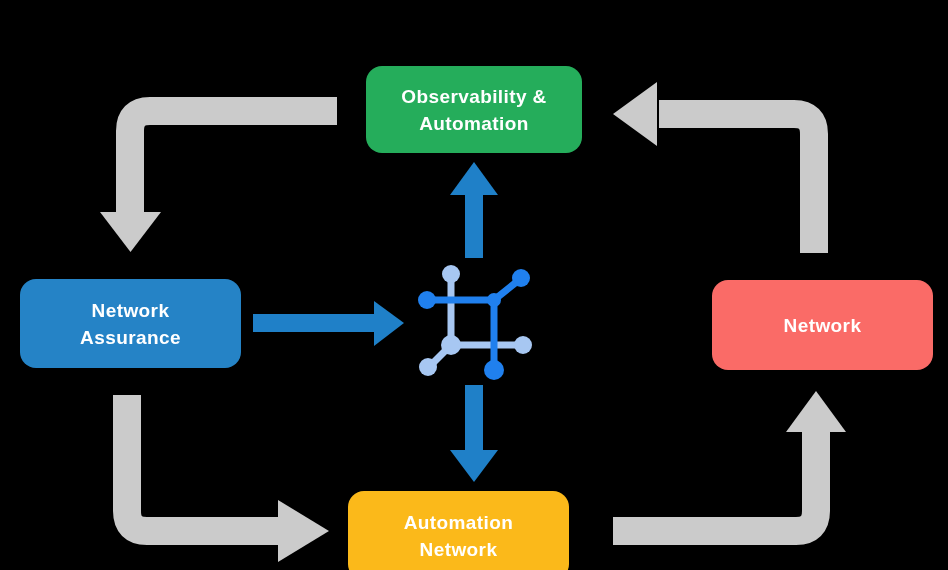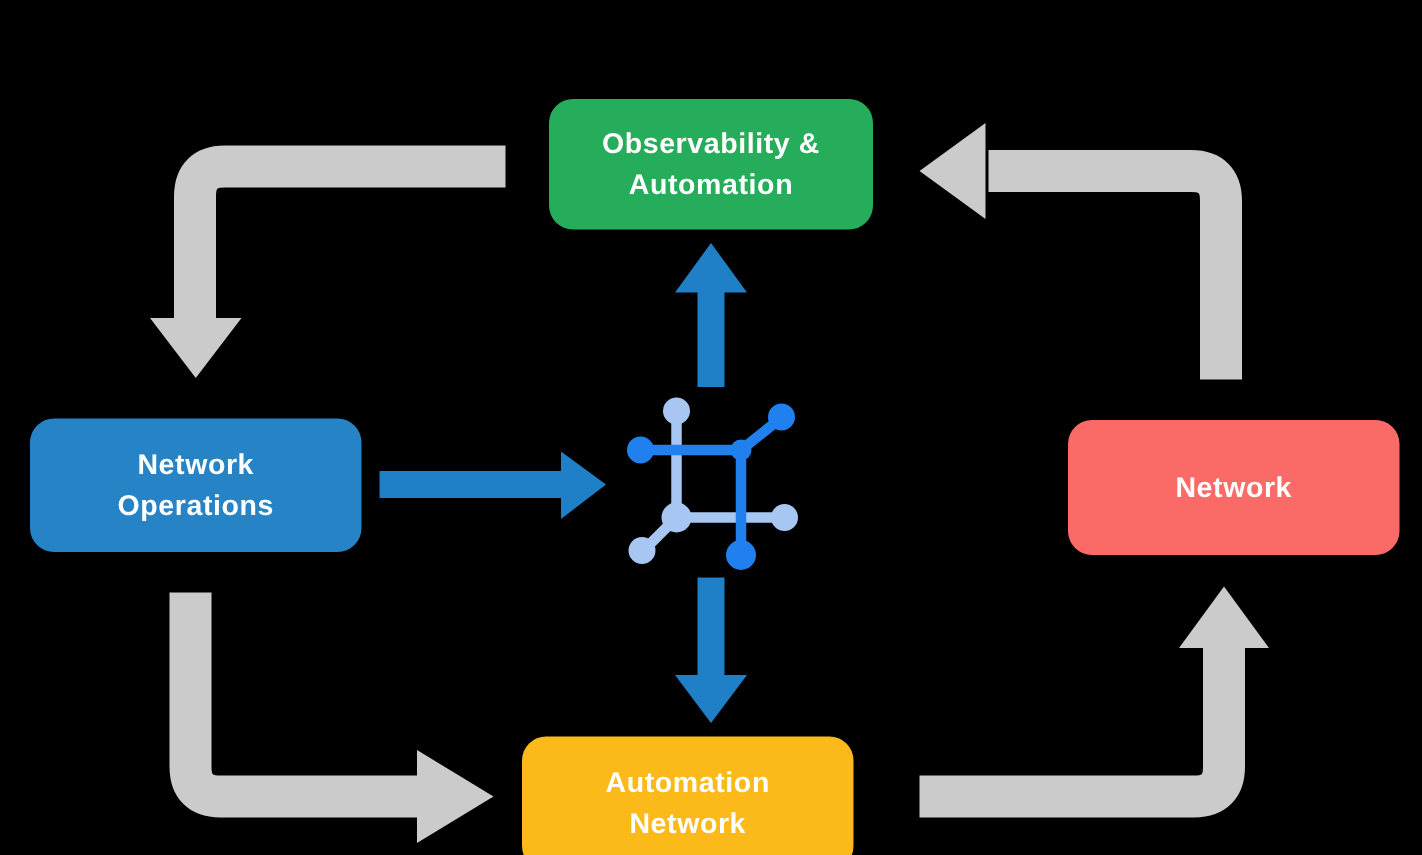--- a/index.html
+++ b/index.html
@@ -116,21 +116,21 @@
     </g>
   </svg>
 
   <div class="node node-observability">
     <span>Observability &amp;</span>
     <span>Automation</span>
   </div>
 
   <div class="node node-operations">
     <span>Network</span>
-    <span>Operations</span>
+    <span>Assurance</span>
   </div>
 
   <div class="node node-infrastructure">
     <span>Network</span>
   </div>
 
   <div class="node node-automation">
     <span>Automation</span>
     <span>Network</span>
   </div>

